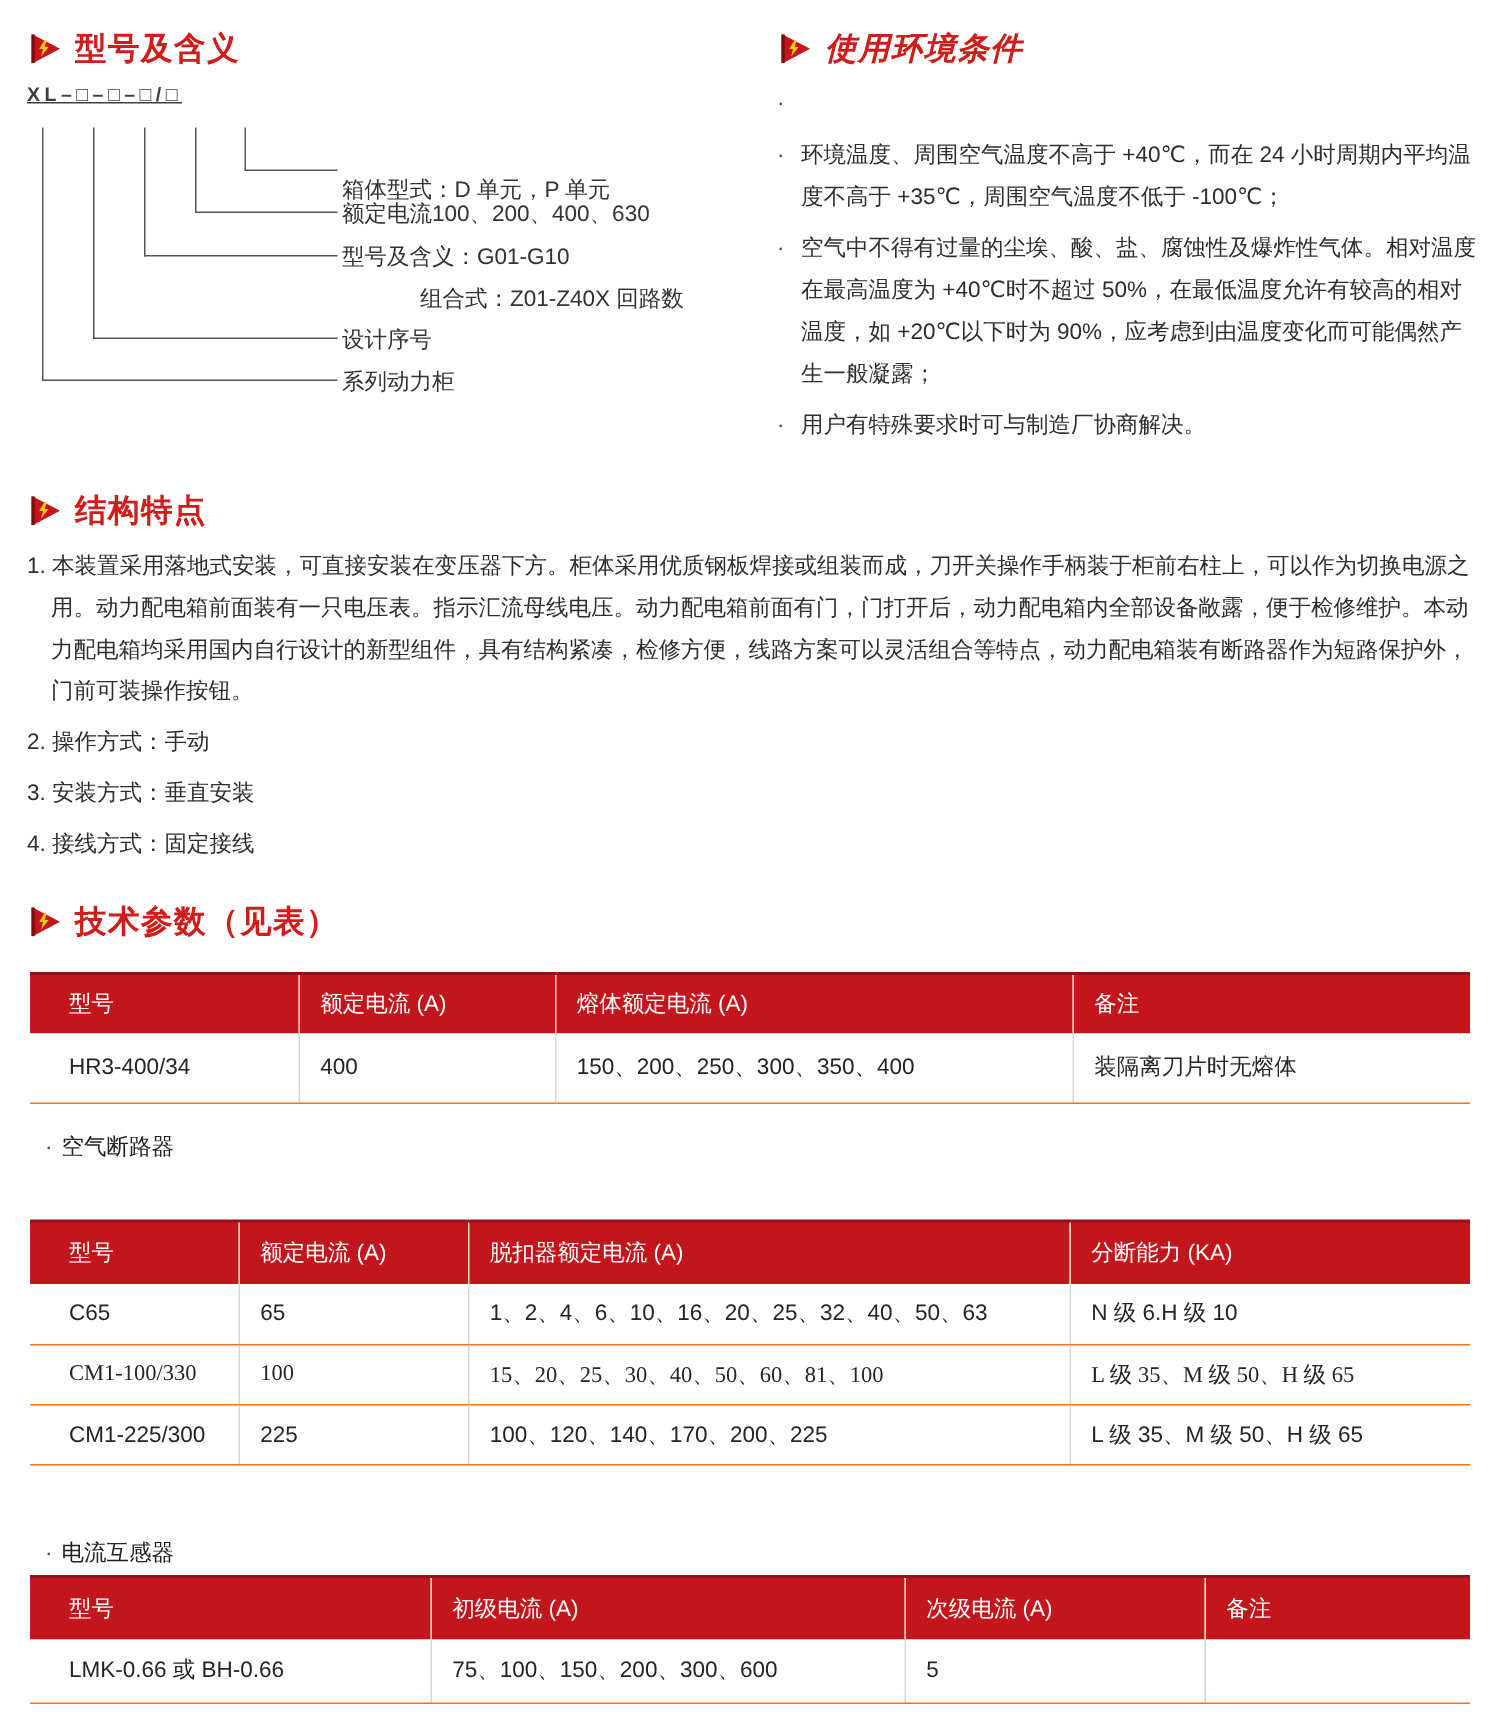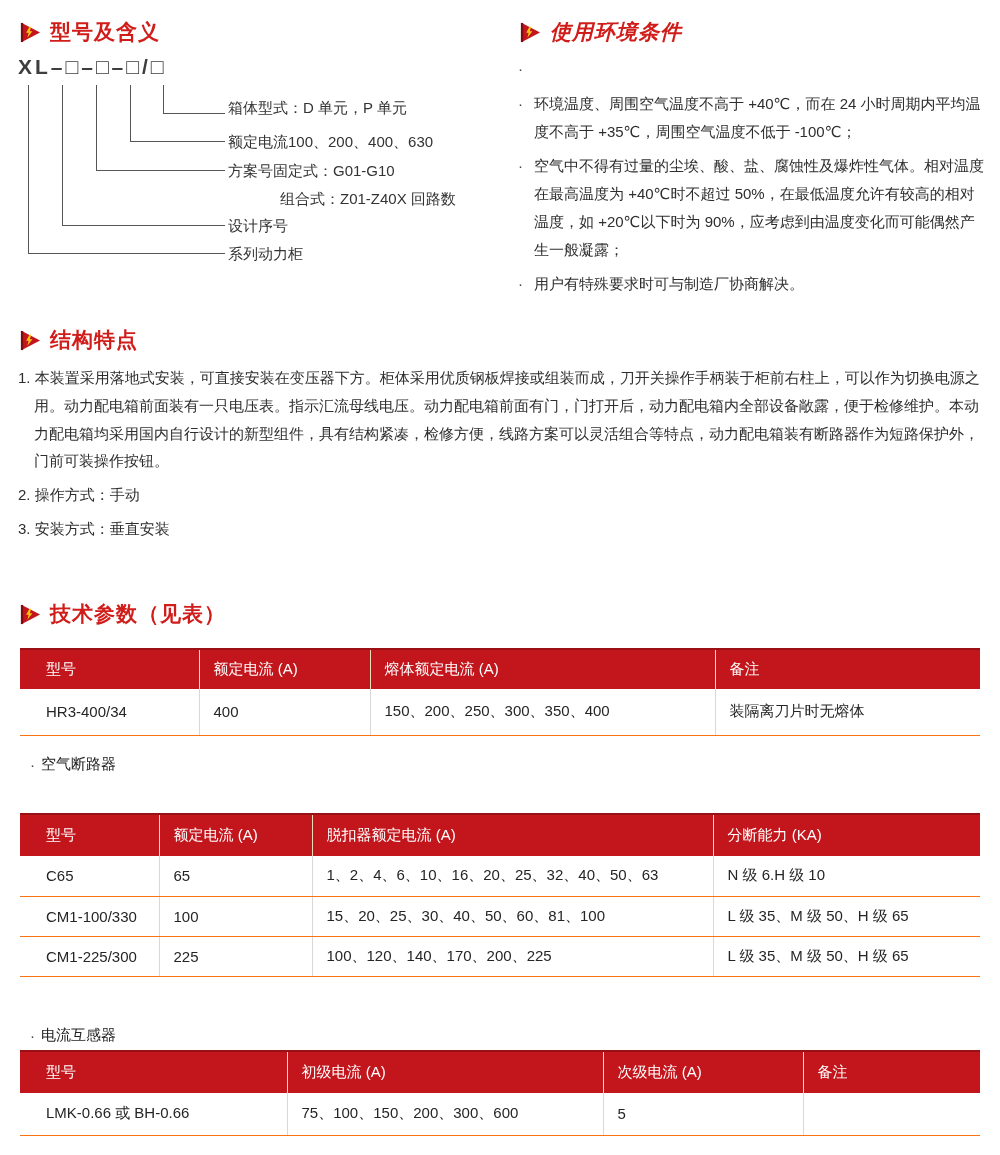--- a/index.html
+++ b/index.html
@@ -7,21 +7,21 @@
   body { font-family:"Liberation Sans","DejaVu Sans",sans-serif; color:#2b2b2b; }
   .page { position:relative; width:1000px; height:1155px; background:#ffffff; overflow:hidden; }
 
   
   .sec-title { position:absolute; display:flex; align-items:center; gap:9px; }
   .sec-title .txt { font-size:21px; font-weight:bold; color:#d01d1a; letter-spacing:1px; }
   .sec-title svg { display:block; }
 
   
   .diagram { position:absolute; left:18px; top:55px; width:480px; height:215px; }
-  .formula { position:absolute; left:0; top:0; font-size:21px; letter-spacing:3px; color:#3e3e3e; font-weight:bold; }
+  .formula { position:absolute; left:0; top:0; font-size:13px; letter-spacing:3px; color:#3e3e3e; font-weight:bold;text-decoration:underline; }
   .conn { position:absolute; border-left:1px solid #555; border-bottom:1px solid #555; }
   .dlabel { position:absolute; font-size:15px; color:#333; white-space:nowrap; }
 
   
   .env-list { position:absolute; left:518px; top:55px; width:470px; }
   .env-item { display:flex; font-size:15px; line-height:1.85; margin-bottom:7px; color:#2e2e2e; }
   .env-item .marker { width:16px; flex:0 0 16px; color:#444; }
   .struct-list { position:absolute; left:18px; top:364px; width:966px; }
   .struct-item { font-size:15px; line-height:1.85; color:#2e2e2e; padding-left:16px; text-indent:-16px; margin-bottom:6px; }
 
@@ -54,23 +54,23 @@
 
   <div class="diagram">
     <div class="formula">XL–□–□–□/□</div>
 
     <div class="conn" style="left:145px; top:30px; width:62px;  height:29px;"></div>
     <div class="conn" style="left:112px; top:30px; width:95px;  height:57px;"></div>
     <div class="conn" style="left:78px;  top:30px; width:129px; height:86px;"></div>
     <div class="conn" style="left:44px;  top:30px; width:163px; height:141px;"></div>
     <div class="conn" style="left:10px;  top:30px; width:197px; height:169px;"></div>
 
-    <div class="dlabel" style="left:210px; top:44px;">箱体型式：D 单元，P 单元</div>
+    <div class="dlabel" style="left:210px; top:62px;">箱体型式：D 单元，P 单元</div>
     <div class="dlabel" style="left:210px; top:78px;">额定电流100、200、400、630</div>
-    <div class="dlabel" style="left:210px; top:107px;">方案号固定式：G01-G10</div>
+    <div class="dlabel" style="left:210px; top:107px;">型号及含义：G01-G10</div>
     <div class="dlabel" style="left:262px; top:135px;">组合式：Z01-Z40X 回路数</div>
     <div class="dlabel" style="left:210px; top:162px;">设计序号</div>
     <div class="dlabel" style="left:210px; top:190px;">系列动力柜</div>
   </div>
 
   <div class="sec-title" style="left:518px; top:18px;font-style:italic;">
     <svg width="23" height="23" viewBox="0 0 24 24">
       <polygon points="4,2 23,12 4,22" fill="#c3161c"></polygon>
       <rect x="3" y="2" width="2.4" height="20" fill="#7e0d10"></rect>
       <path d="M12 6 L8.5 12.2 h2.6 L9.8 17.6 L15 10.8 h-2.7 L13.8 6 z" fill="#f7c413"></path>
@@ -102,20 +102,21 @@
       <rect x="3" y="2" width="2.4" height="20" fill="#7e0d10"></rect>
       <path d="M12 6 L8.5 12.2 h2.6 L9.8 17.6 L15 10.8 h-2.7 L13.8 6 z" fill="#f7c413"></path>
     </svg>
     <span class="txt">结构特点</span>
   </div>
 
   <div class="struct-list">
     <div class="struct-item">1. 本装置采用落地式安装，可直接安装在变压器下方。柜体采用优质钢板焊接或组装而成，刀开关操作手柄装于柜前右柱上，可以作为切换电源之用。动力配电箱前面装有一只电压表。指示汇流母线电压。动力配电箱前面有门，门打开后，动力配电箱内全部设备敞露，便于检修维护。本动力配电箱均采用国内自行设计的新型组件，具有结构紧凑，检修方便，线路方案可以灵活组合等特点，动力配电箱装有断路器作为短路保护外，门前可装操作按钮。</div>
     <div class="struct-item">2. 操作方式：手动</div>
     <div class="struct-item">3. 安装方式：垂直安装</div>
+    <div class="struct-item">4. 接线方式：固定接线</div>
   </div>
 
   <div class="sec-title" style="left:18px; top:600px;">
     <svg width="23" height="23" viewBox="0 0 24 24">
       <polygon points="4,2 23,12 4,22" fill="#c3161c"></polygon>
       <rect x="3" y="2" width="2.4" height="20" fill="#7e0d10"></rect>
       <path d="M12 6 L8.5 12.2 h2.6 L9.8 17.6 L15 10.8 h-2.7 L13.8 6 z" fill="#f7c413"></path>
     </svg>
     <span class="txt">技术参数（见表）</span>
   </div>
@@ -161,21 +162,21 @@
       <th>额定电流 (A)</th>
       <th>脱扣器额定电流 (A)</th>
       <th>分断能力 (KA)</th>
     </tr>
     <tr style="height:40px;">
       <td>C65</td>
       <td>65</td>
       <td>1、2、4、6、10、16、20、25、32、40、50、63</td>
       <td>N 级 6.H 级 10</td>
     </tr>
-    <tr style="height:40px;">
+    <tr style="height:40px;font-family:Liberation Serif, serif;">
       <td>CM1-100/330</td>
       <td>100</td>
       <td>15、20、25、30、40、50、60、81、100</td>
       <td>L 级 35、M 级 50、H 级 65</td>
     </tr>
     <tr style="height:40px;">
       <td>CM1-225/300</td>
       <td>225</td>
       <td>100、120、140、170、200、225</td>
       <td>L 级 35、M 级 50、H 级 65</td>

